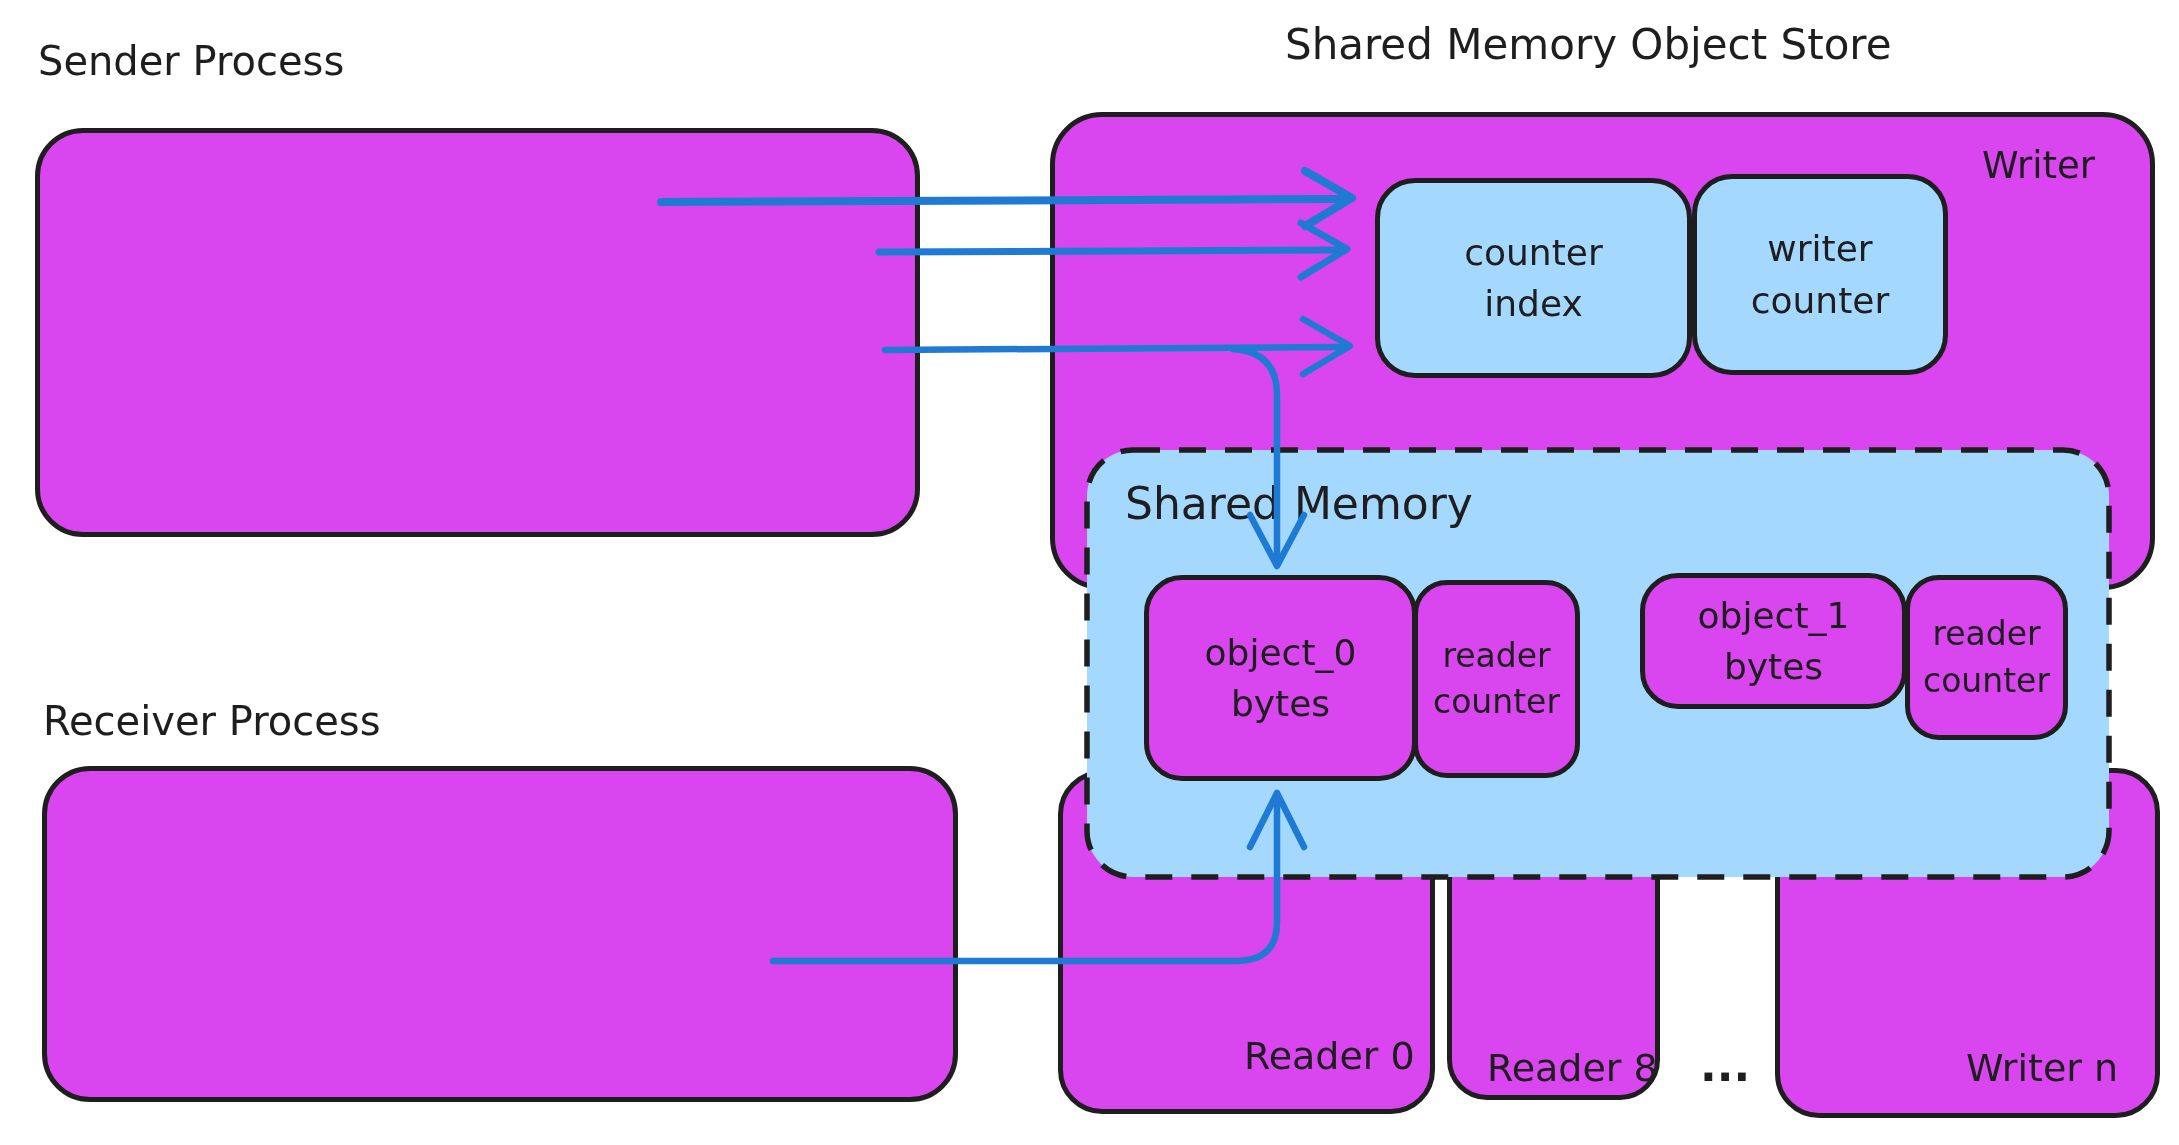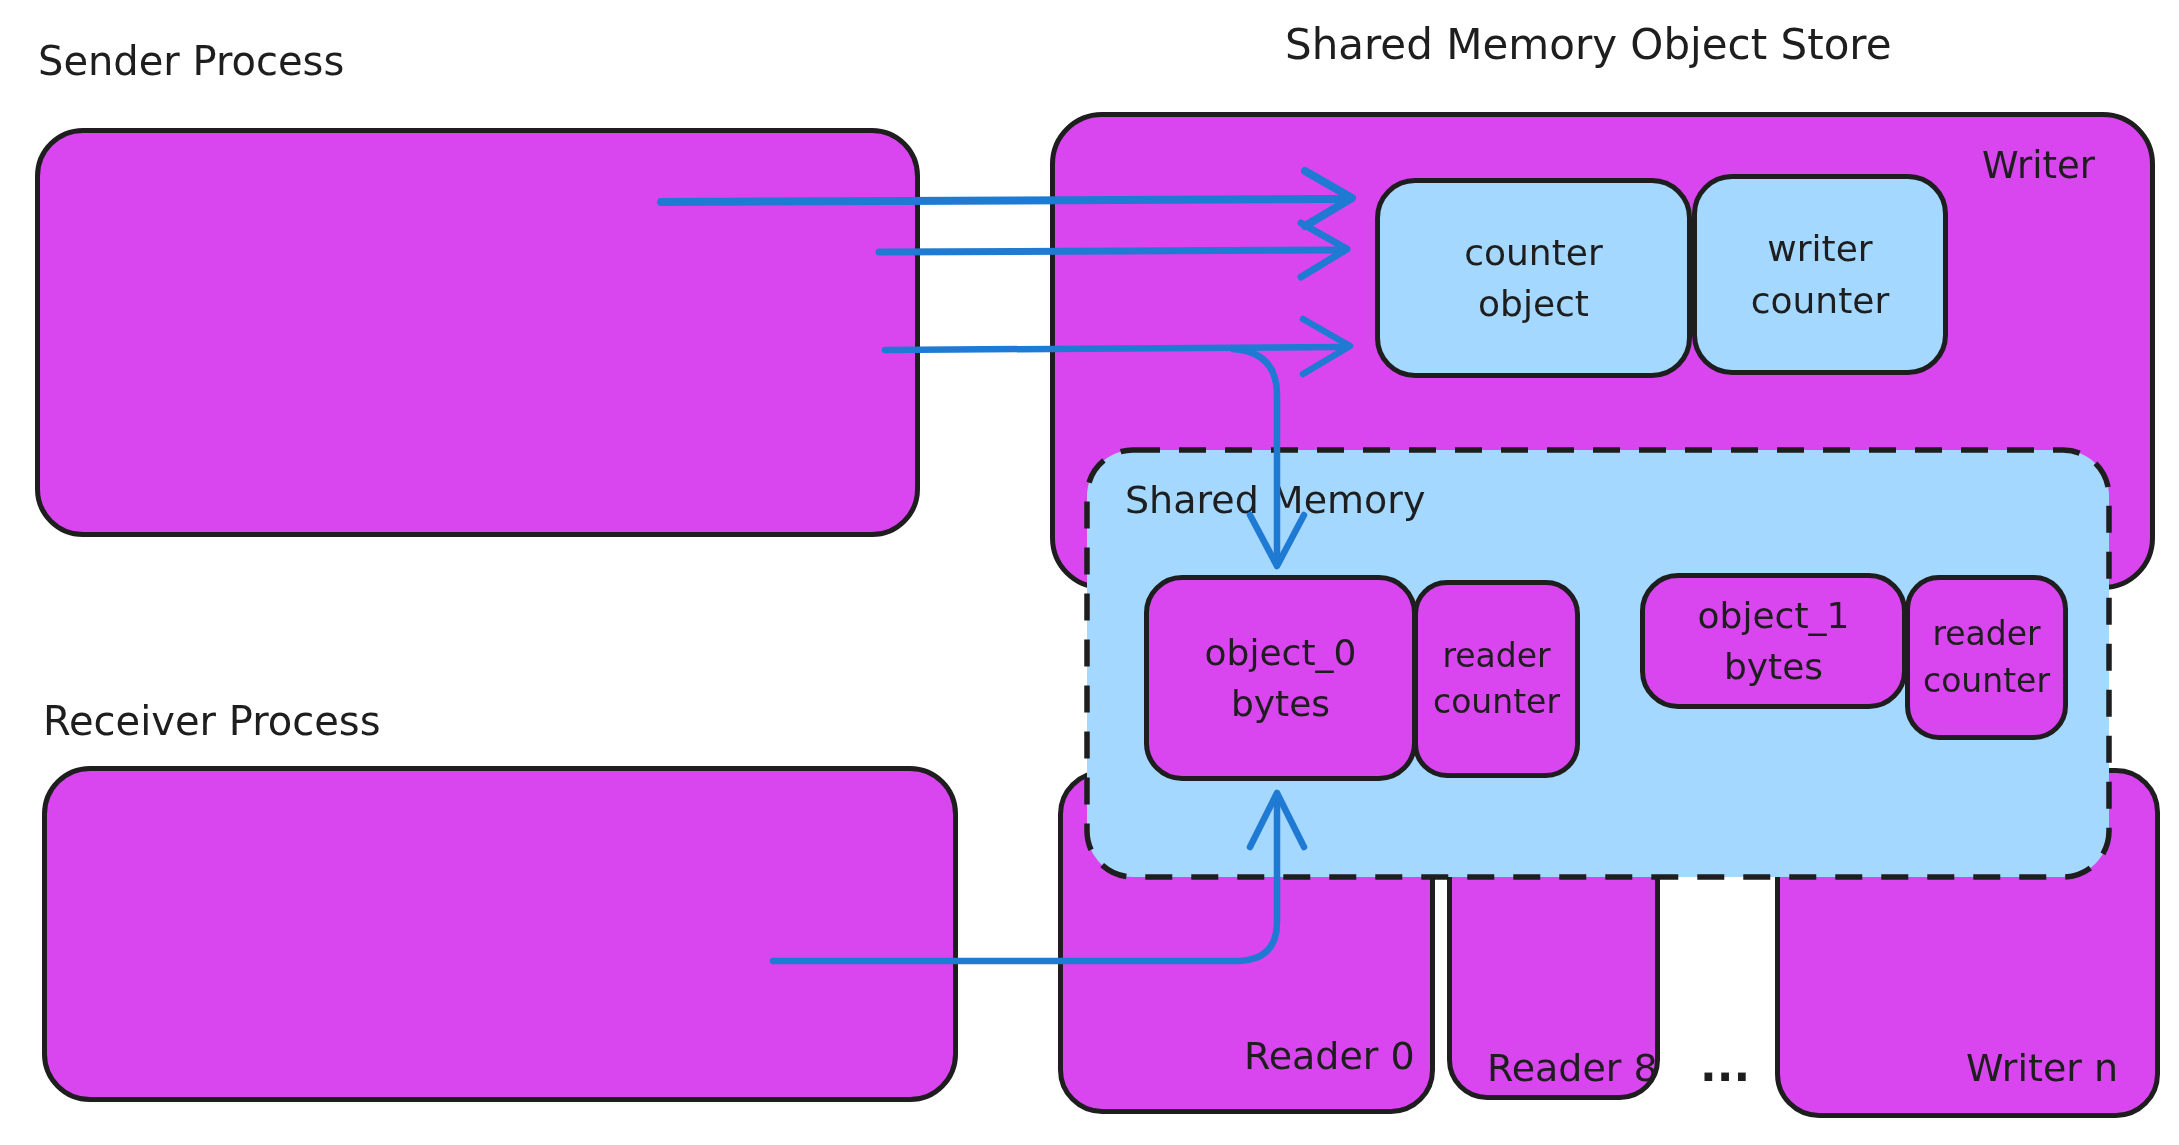--- a/index.html
+++ b/index.html
@@ -34,21 +34,21 @@
   <svg class="svg-abs" style="left:1084px;top:447px;z-index:2;" width="1028" height="433" viewBox="0 0 1028 433">
     <rect x="3" y="3" width="1022" height="427" rx="46" ry="46" fill="#a5d8ff" stroke="#1e1e1e" stroke-width="5.5" stroke-dasharray="27 19"></rect>
   </svg>
 
   <div class="box blue" style="left:1692px;top:174px;width:256px;height:201px;border-radius:40px;z-index:3;">
     <div class="cell-label">writer</div>
     <div class="cell-label">counter</div>
   </div>
   <div class="box blue" style="left:1375px;top:178px;width:317px;height:200px;border-radius:40px;z-index:4;">
     <div class="cell-label">counter</div>
-    <div class="cell-label">object</div>
+    <div class="cell-label">index</div>
   </div>
 
   <div class="box" style="left:1413px;top:580px;width:167px;height:198px;border-radius:34px;z-index:3;">
     <div class="cell-label small">reader</div>
     <div class="cell-label small">counter</div>
   </div>
   <div class="box" style="left:1144px;top:575px;width:273px;height:206px;border-radius:38px;z-index:4;">
     <div class="cell-label">object_0</div>
     <div class="cell-label">bytes</div>
   </div>
@@ -59,21 +59,21 @@
   <div class="box" style="left:1640px;top:573px;width:267px;height:136px;border-radius:38px;z-index:4;">
     <div class="cell-label">object_1</div>
     <div class="cell-label">bytes</div>
   </div>
 
   <div class="title" style="left:38px;top:38px;">Sender Process</div>
   <div class="title" style="left:43px;top:678px;margin-top:20px;">Receiver Process</div>
   <div class="title" style="left:1285px;top:20px;width:580px;text-align:center;font-size:42px;z-index:5;">Shared Memory Object Store</div>
 
   <div class="inner-label" style="left:1982px;top:144px;font-size:37px;z-index:5;">Writer</div>
-  <div class="inner-label" style="left:1125px;top:478px;font-size:38px;z-index:5;">Shared Memory</div>
+  <div class="inner-label" style="left:1125px;top:478px;font-size:44px;z-index:5;">Shared Memory</div>
 
   <div class="inner-label" style="left:1244px;top:1034px;z-index:5;">Reader 0</div>
   <div class="inner-label" style="left:1487px;top:1046px;z-index:5;">Reader 8</div>
   <div class="inner-label" style="left:1700px;top:1040px;font-size:44px;font-weight:bold;z-index:5;">...</div>
   <div class="inner-label" style="left:1966px;top:1046px;z-index:5;">Writer n</div>
 
   <div class="code" style="left:75px;top:183px;">if writer.is_cached(key):</div>
   <div class="code" style="left:75px;top:233px;">    address = writer.get_cached(key)</div>
   <div class="code" style="left:75px;top:284px;">else:</div>
   <div class="code" style="left:75px;top:333px;">    address = writer.put(key, object)</div>

